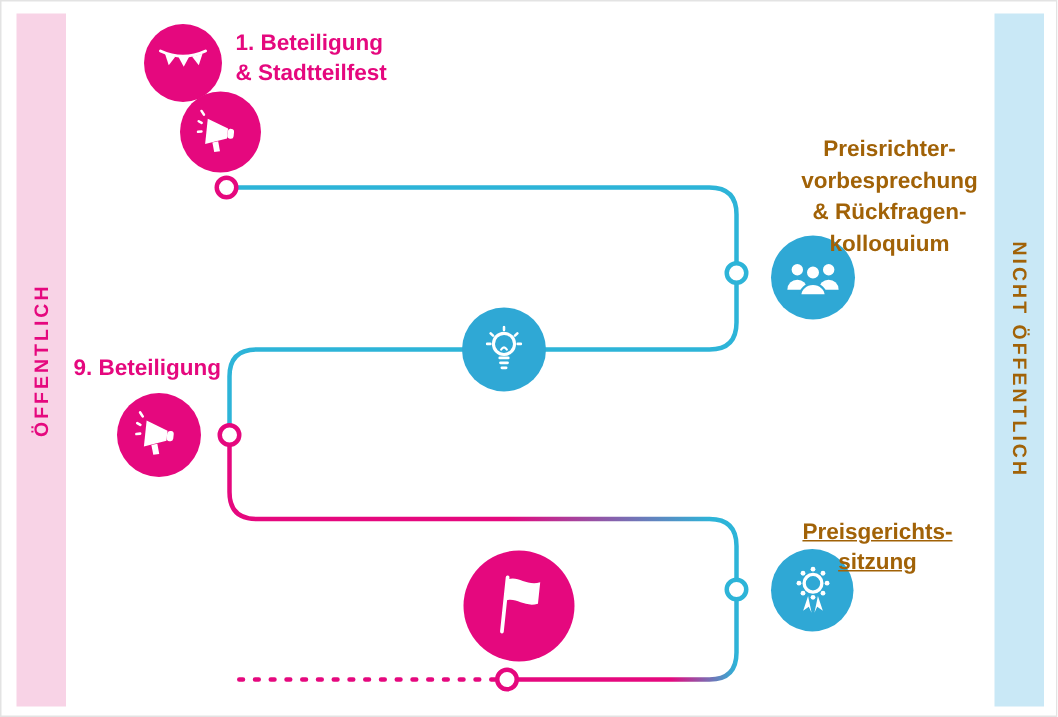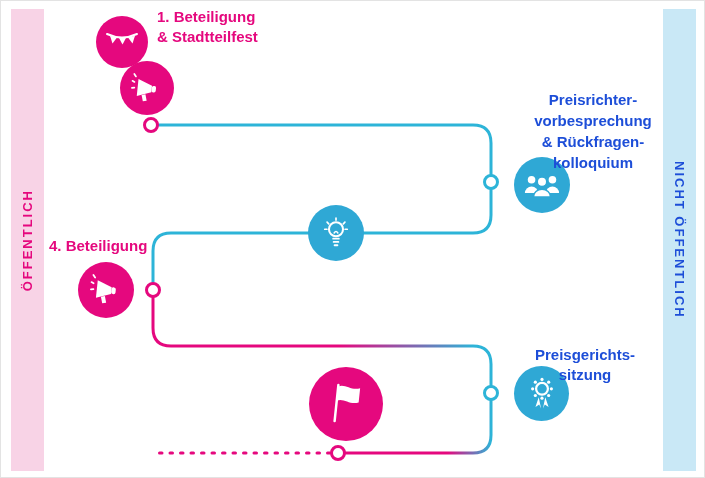--- a/index.html
+++ b/index.html
@@ -10,21 +10,21 @@
   }
   .band{position:absolute;top:8px;height:462px;width:33px;display:flex;align-items:center;justify-content:center;}
   .band-left{left:10px;background:#f8d3e6;}
   .band-right{left:662px;background:#c9e8f6;}
   .band-text{
     font-weight:700;font-size:13px;letter-spacing:2px;white-space:nowrap;
     writing-mode:vertical-rl;
   }
   .band-text.up{transform:rotate(180deg);}
   .pink{color:#e5087e;}
-  .blue{color:#1d4ed8;}
+  .blue{color:#a16207;}
   .connectors{position:absolute;left:0;top:0;}
   .mc{position:absolute;border-radius:50%;display:flex;align-items:center;justify-content:center;}
   .mc.bg-pink{background:#e5087e;}
   .mc.bg-blue{background:#2fa8d5;}
   .label{
     position:absolute;font-weight:700;font-size:15px;line-height:20px;
     white-space:pre-line;
   }
   .label.center{text-align:center;}
 </style>
@@ -79,21 +79,21 @@
   <div class="mc bg-pink" style="left:119px;top:60px;width:54px;height:54px;">
     <svg width="32" height="31" viewBox="0 0 34 32">
       <g transform="rotate(6 17 16)">
         <path d="M7 7 L22 12.5 L22 19.5 L7 25 Z" fill="#fff"></path>
         <rect x="22" y="12.5" width="4.5" height="7" rx="2" fill="#fff"></rect>
         <path d="M12 23.5 L16 22.2 L18 29 L14 30 Z" fill="#fff"></path>
         <path d="M4 4.5 L2 2 M3 10.5 L0.8 9.5 M3.5 16.5 L1 17" stroke="#fff" stroke-width="1.8" stroke-linecap="round" fill="none"></path>
       </g>
     </svg>
   </div>
-  <div class="label pink" style="left:156px;top:6px;">1. Beteiligung
+  <div class="label pink" style="left:156px;top:18px;">1. Beteiligung
 &amp; Stadtteilfest</div>
 
   <div class="mc bg-blue" style="left:513px;top:156px;width:56px;height:56px;">
     <svg width="38" height="27" viewBox="0 0 40 28">
       <g fill="#fff">
         <circle cx="9" cy="8" r="4"></circle>
         <path d="M2 22 a7 7 0 0 1 14 0 Z"></path>
         <circle cx="31" cy="8" r="4"></circle>
         <path d="M24 22 a7 7 0 0 1 14 0 Z"></path>
       </g>
@@ -120,40 +120,40 @@
   <div class="mc bg-pink" style="left:77px;top:261px;width:56px;height:56px;">
     <svg width="33" height="32" viewBox="0 0 34 32">
       <g transform="rotate(6 17 16)">
         <path d="M7 7 L22 12.5 L22 19.5 L7 25 Z" fill="#fff"></path>
         <rect x="22" y="12.5" width="4.5" height="7" rx="2" fill="#fff"></rect>
         <path d="M12 23.5 L16 22.2 L18 29 L14 30 Z" fill="#fff"></path>
         <path d="M4 4.5 L2 2 M3 10.5 L0.8 9.5 M3.5 16.5 L1 17" stroke="#fff" stroke-width="1.8" stroke-linecap="round" fill="none"></path>
       </g>
     </svg>
   </div>
-  <div class="label pink" style="left:48px;top:235px;">4. Beteiligung</div>
+  <div class="label pink" style="left:48px;top:235px;">9. Beteiligung</div>
 
   <div class="mc bg-blue" style="left:513px;top:365px;width:55px;height:55px;">
     <svg width="30" height="33" viewBox="0 0 32 34">
       <g fill="#fff">
         <circle cx="26" cy="12" r="1.7"></circle>
           <circle cx="23.1" cy="19.1" r="1.7"></circle>
         <circle cx="16" cy="22" r="1.7"></circle>
           <circle cx="8.9" cy="19.1" r="1.7"></circle>
         <circle cx="6" cy="12" r="1.7"></circle>
           <circle cx="8.9" cy="4.9" r="1.7"></circle>
         <circle cx="16" cy="2" r="1.7"></circle>
           <circle cx="23.1" cy="4.9" r="1.7"></circle>
       </g>
       <circle cx="16" cy="12" r="6.3" fill="none" stroke="#fff" stroke-width="2.4"></circle>
       <path d="M12.5 21 L9 31.5 L13 28.7 L15 33 Z" fill="#fff"></path>
       <path d="M19.5 21 L23 31.5 L19 28.7 L17 33 Z" fill="#fff"></path>
     </svg>
   </div>
-  <div class="label blue center" style="left:508px;top:344px;width:152px;">Preisgerichts-
+  <div class="label blue center" style="left:508px;top:344px;width:152px;text-decoration:underline;">Preisgerichts-
 sitzung</div>
 
   <div class="mc bg-pink" style="left:308px;top:366px;width:74px;height:74px;">
     <svg width="42" height="44" viewBox="0 0 44 46">
       <g transform="rotate(6 22 23)">
         <path d="M12 4 L12 42" stroke="#fff" stroke-width="2.6" stroke-linecap="round" fill="none"></path>
         <path d="M12 5.5 C19 1.5 26 9 35 5 L35 20 C26 24 19 16.5 12 20.5 Z" fill="#fff"></path>
       </g>
     </svg>
   </div>

